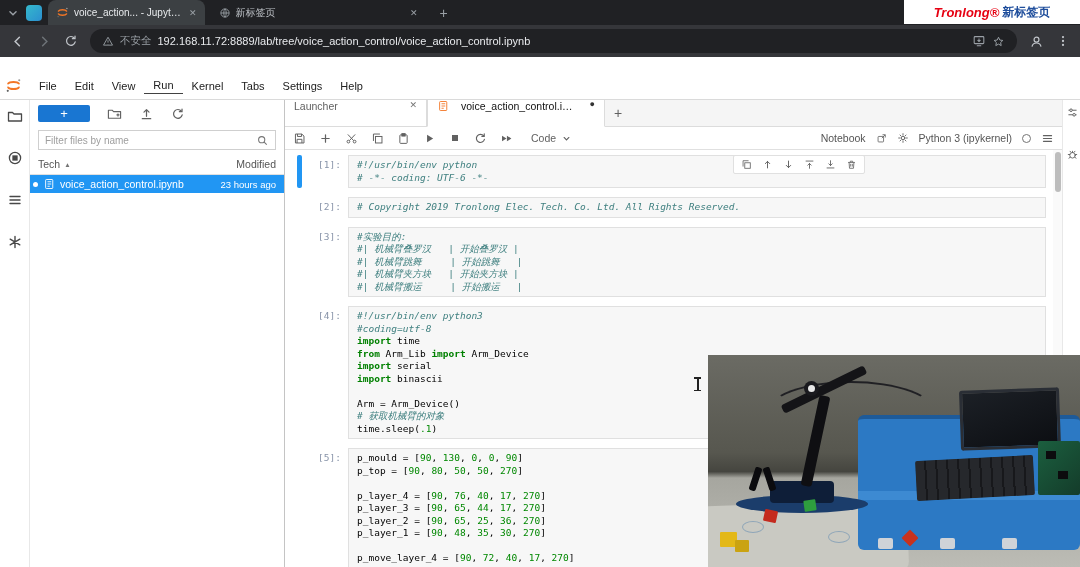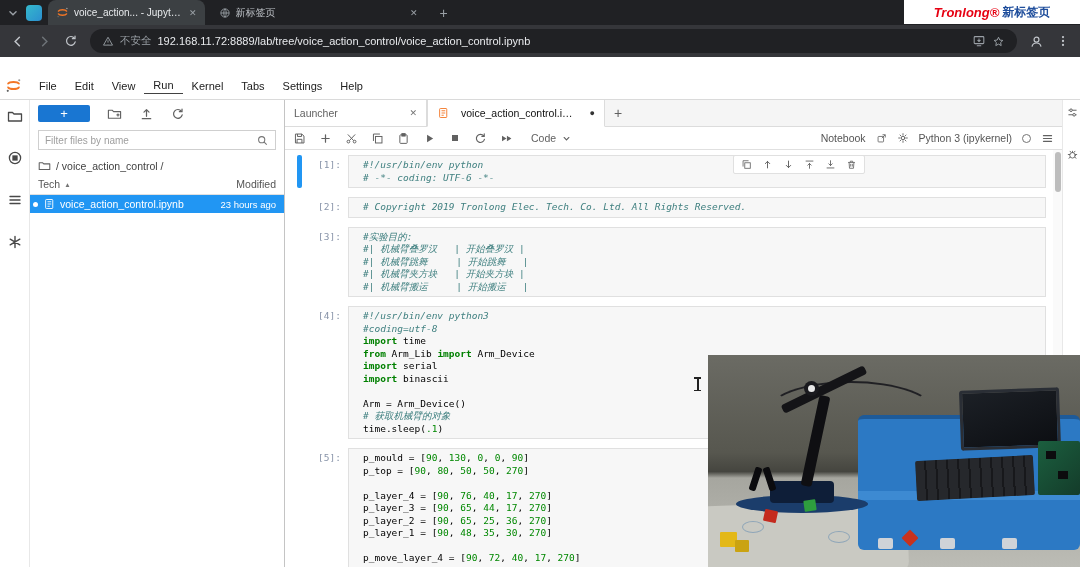--- a/index.html
+++ b/index.html
@@ -78,21 +78,21 @@
   .fb-head .spacer { flex:1; }
   .fb-row { display:flex; align-items:center; gap:5px; height:18px; padding:0 8px 0 3px;
             background:#2196f3; color:#fff; }
   .file-dot { width:5px; height:5px; border-radius:50%; background:#fff; flex:none; }
   .fb-row .ic { color:#fff; flex:none; }
   .file-name { flex:1; white-space:nowrap; overflow:hidden; text-overflow:ellipsis; }
   .file-mod { font-size:9.5px; white-space:nowrap; }
 
   
   .doc-tabs { height:27px; background:#f5f5f5; display:flex; align-items:stretch; border-bottom:1px solid #dcdcdc; flex:none; }
-  .dtab { display:flex; align-items:center; gap:12px; padding:0 9px; background:#fff;
+  .dtab { display:flex; gap:12px; padding:0 9px; background:#fff;
           border-right:1px solid #dcdcdc; font-size:10.5px; color:#616161; }
   .dtab.t1 { width:142px; }
   .dtab.active { width:178px; color:#111; border-left:1px solid #dcdcdc; margin-bottom:-1px; border-bottom:1px solid #fff; }
   .dtab .title { white-space:nowrap; overflow:hidden; text-overflow:ellipsis; flex:1; }
   .dtab-close { font-size:9px; color:#757575; }
   .dirty-dot { font-size:9px; color:#333; line-height:1; }
   .dtab .ic { color:#f37626; flex:none; }
   .newdoc-btn { width:26px; display:flex; align-items:center; justify-content:center; color:#616161; font-size:14px; }
 
   
@@ -104,21 +104,21 @@
   .k-status { width:9px; height:9px; border:1.5px solid #757575; border-radius:50%; }
 
   
   .nb-scroll { position:relative; flex:1; overflow:hidden; background:#fff; }
   .cell-list { position:absolute; left:0; top:5px; right:16px; }
   .cell { display:flex; margin:0 0 9px 12px; }
   .collapser { width:5px; border-radius:2px; background:transparent; flex:none; }
   .cell.active .collapser { background:#2196f3; }
   .prompt { width:46px; text-align:right; padding:4px 7px 0 0; color:#8793a8; flex:none;
             font-family:"DejaVu Sans Mono",monospace; font-size:9.5px; }
-  .editor { flex:1; min-width:0; background:#f7f7f7; border:1px solid #e0e0e0; padding:3px 14px;
+  .editor { flex:1; min-width:0; background:#f7f7f7; border:1px solid #e0e0e0; padding:3px 8px;
             font-family:"DejaVu Sans Mono",monospace; font-size:9.5px; line-height:12.5px; color:#000; }
   .ln { white-space:pre; }
   .cm-com { color:#408080; font-style:italic; }
   .cm-kw { color:#008000; font-weight:bold; }
   .cm-num { color:#008800; }
 
   .cell-toolbar { position:absolute; left:448px; top:5px; display:flex; gap:10px; background:#fff;
                   border:1px solid #e0e0e0; border-radius:2px; padding:3px 7px; z-index:5; }
   .cell-toolbar .ic { color:#616161; }
 
@@ -482,26 +482,20 @@
             <svg class="ic" width="14" height="14">
               <use href="#i-refresh"></use>
             </svg>
           </span>
       </div>
       <div class="fb-filter">
         <input type="text" placeholder="Filter files by name" style="">
         <svg class="ic" width="13" height="13">
             <use href="#i-search"></use>
           </svg>
-      </div>
-      <div class="fb-crumb">
-        <svg class="ic" width="13" height="13">
-            <use href="#i-folder"></use>
-          </svg>
-        <span>/ voice_action_control /</span>
       </div>
       <div class="fb-head">
         <span>Tech</span>
         <span class="sort-arrow">▲</span>
         <span class="spacer"></span>
         <span>Modified</span>
       </div>
       <div class="fb-row">
         <span class="file-dot"></span>
         <svg class="ic" width="12" height="12">

